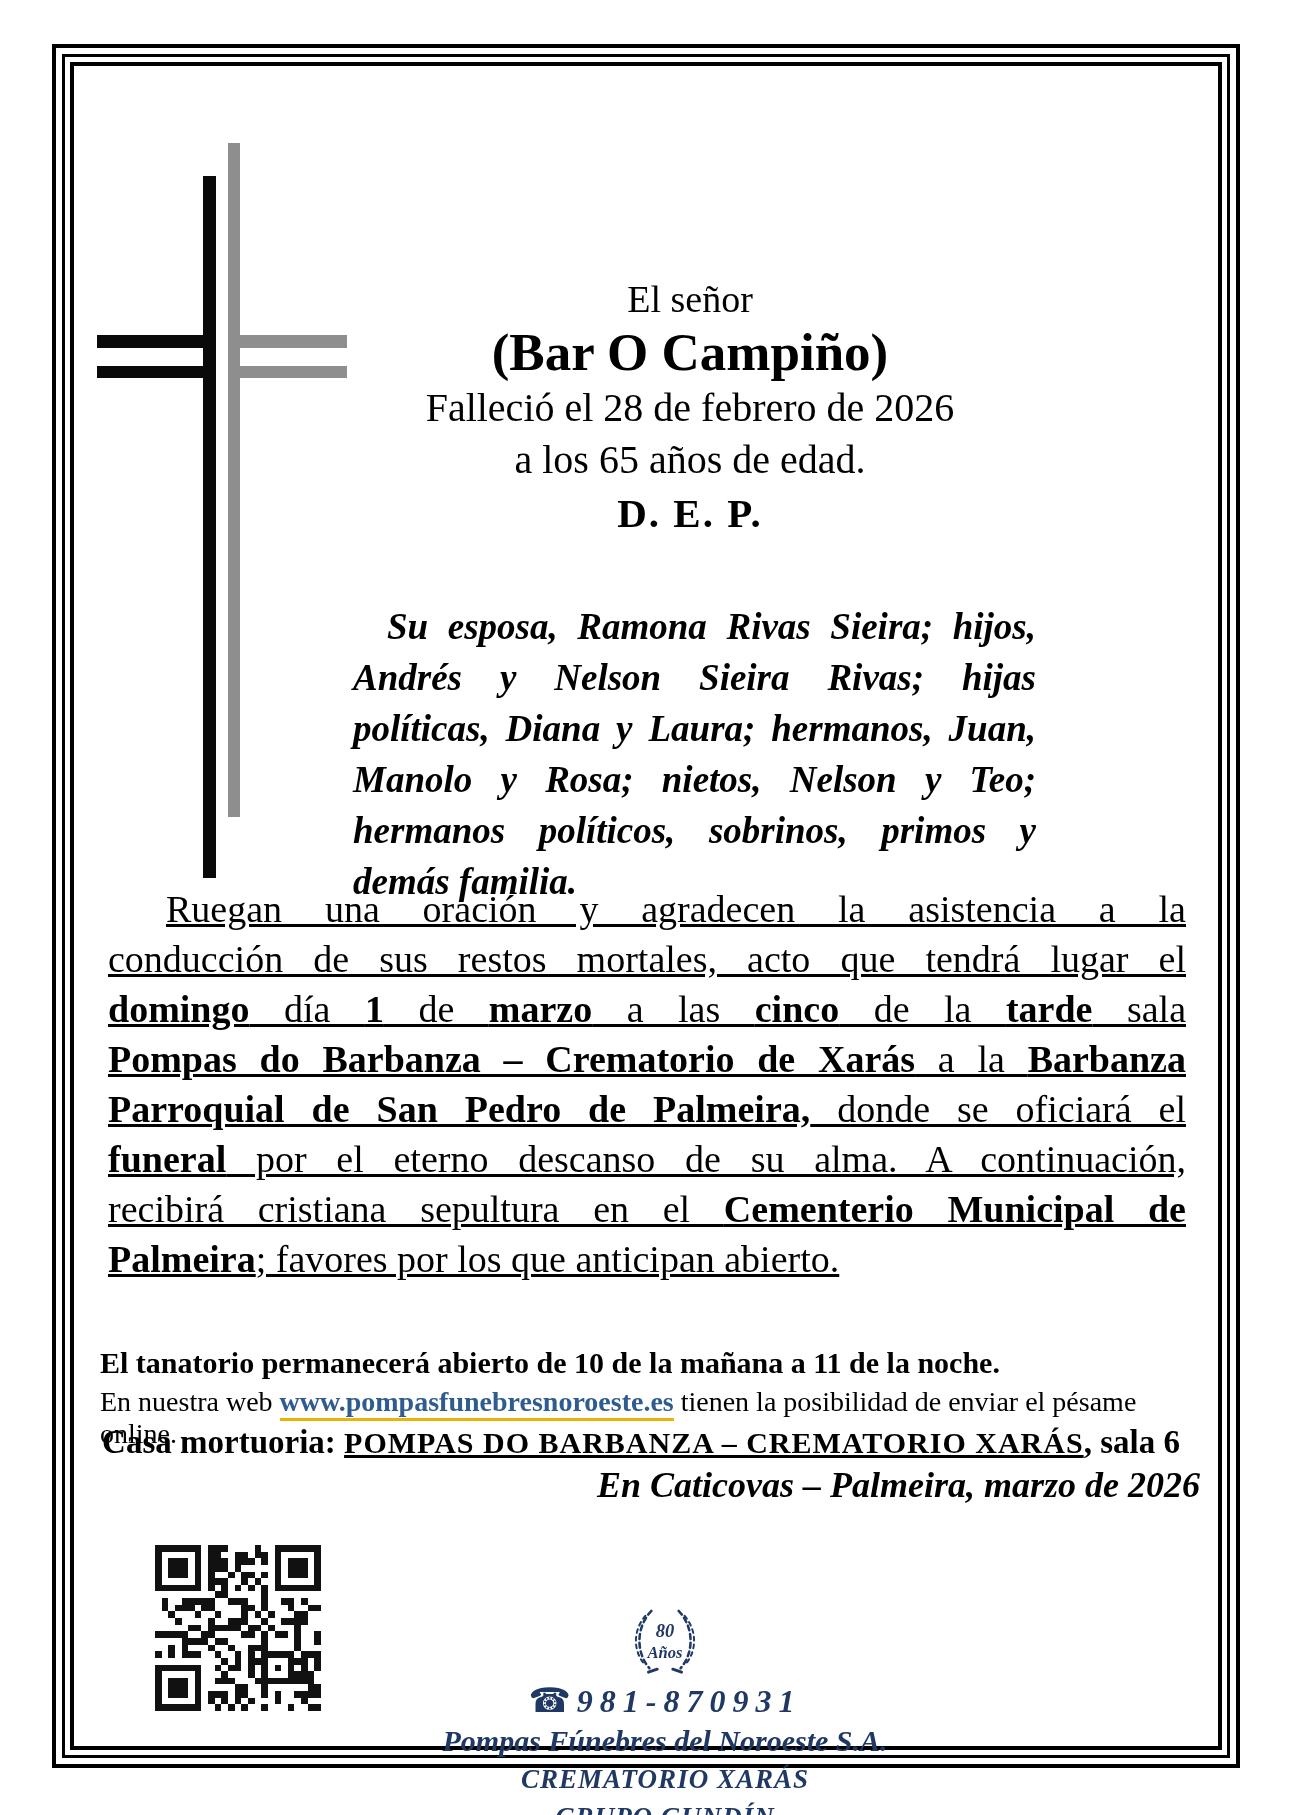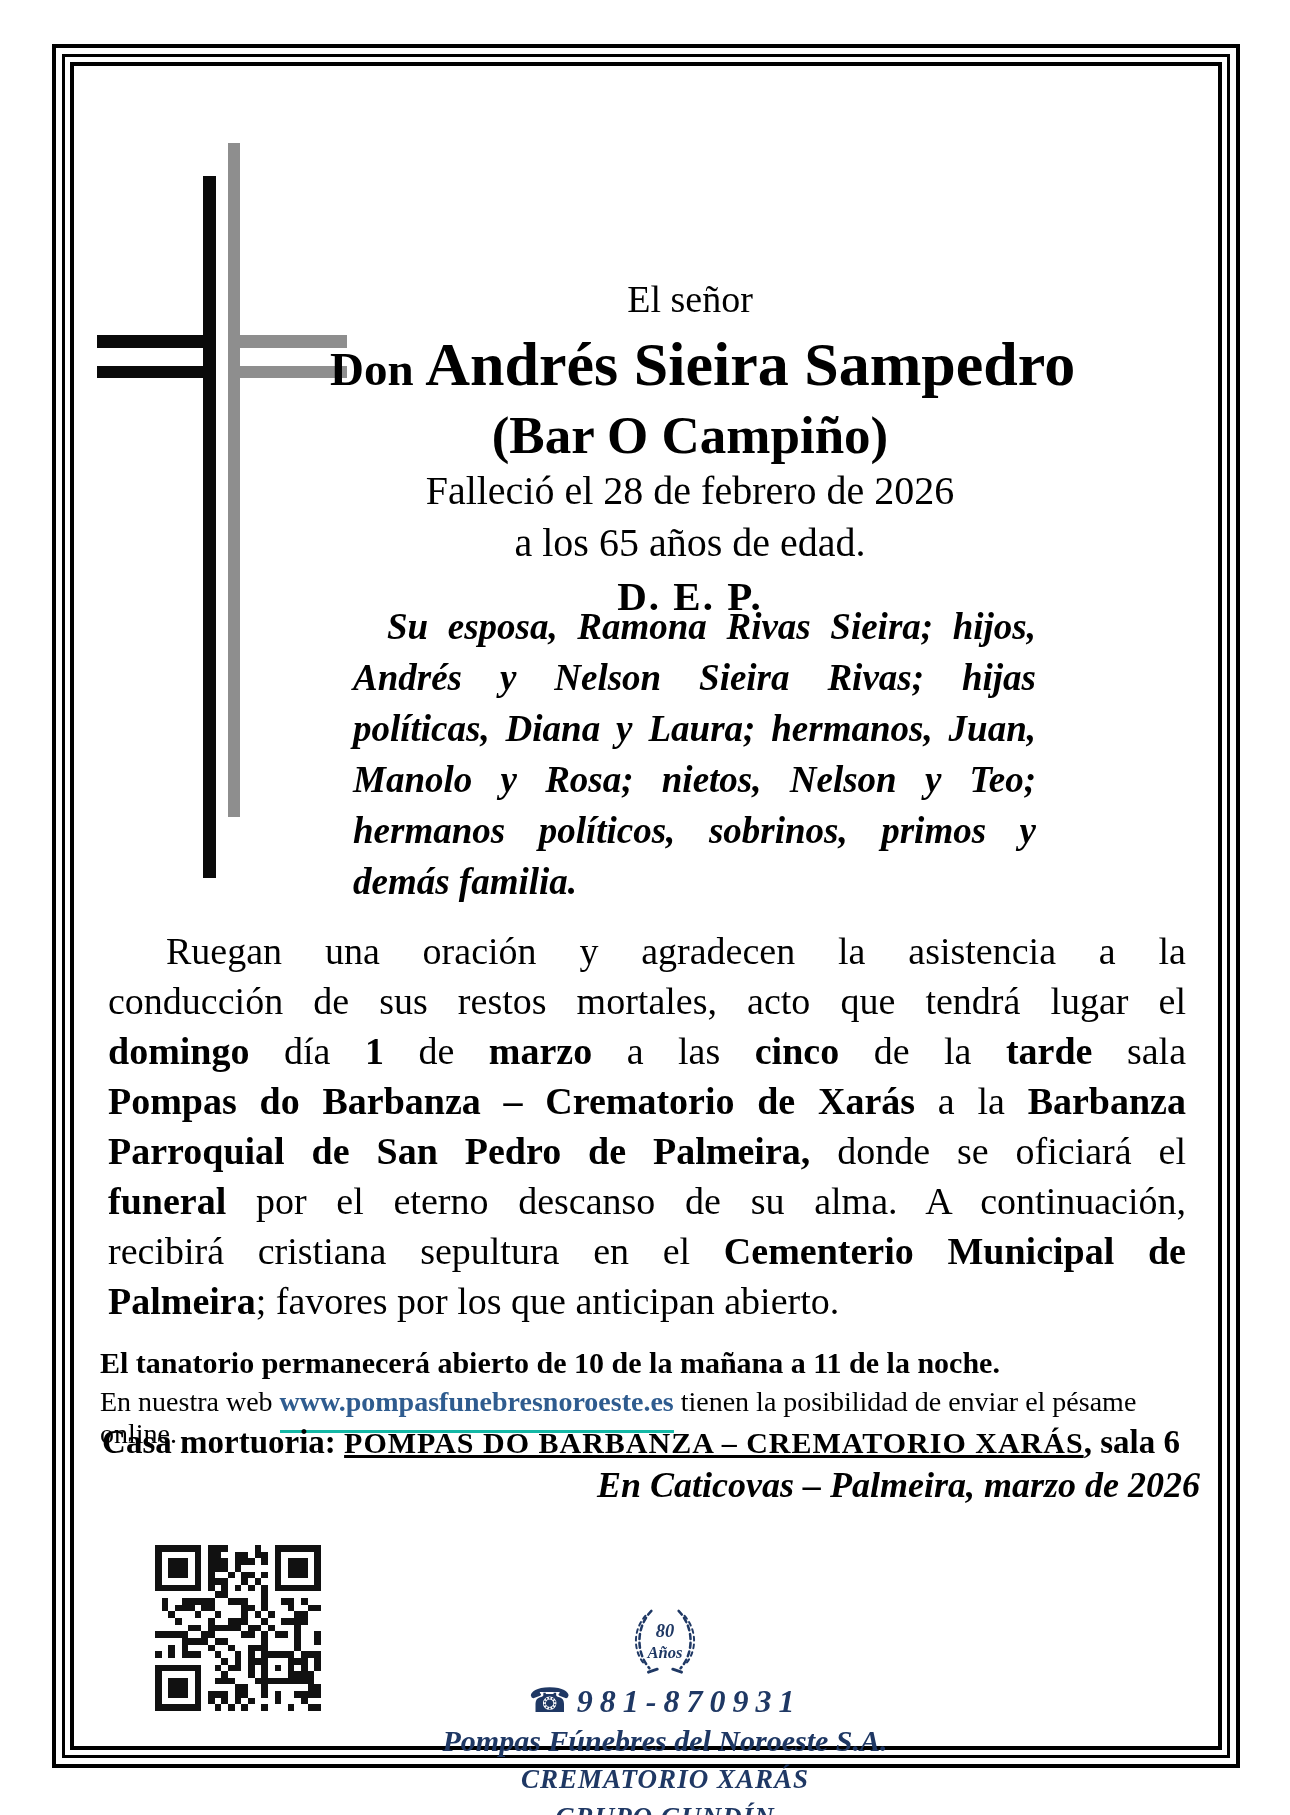--- a/index.html
+++ b/index.html
@@ -25,32 +25,32 @@
   .name-line{font-size:62px;line-height:72px;font-weight:bold;margin-top:6px;white-space:nowrap;}
   .name-prefix{font-size:47px;font-weight:bold;}
   .alias{font-size:53px;line-height:60px;font-weight:bold;}
   .death-line{font-size:40px;line-height:52px;}
   .dep{font-size:41px;line-height:50px;font-weight:bold;letter-spacing:2px;margin-top:2px;}
 
   
   .family{position:absolute;left:353px;top:601px;width:683px;
           font-size:37px;line-height:51px;font-weight:bold;font-style:italic;}
   
-  .announce{position:absolute;left:108px;top:926px;width:1078px;
-            font-size:38px;line-height:50px;}
+  .announce{position:absolute;left:108px;top:884px;width:1078px;
+            font-size:38px;line-height:50px;text-decoration:underline;}
   .jline{text-align:justify;text-align-last:justify;}
   .jline.first{text-indent:58px;}
   .family .jline.first{text-indent:34px;}
   .jline.last{text-align-last:left;}
   .seg-b{font-weight:bold;}
 
   .tanatorio{position:absolute;left:100px;top:1346px;width:1090px;
              font-size:30px;font-weight:bold;}
   .webline{position:absolute;left:100px;top:1386px;width:1090px;font-size:28px;}
-  .weburl{font-weight:bold;color:#2f5c8f;border-bottom:3px solid #14b8a6;padding-bottom:13px;}
+  .weburl{font-weight:bold;color:#2f5c8f;border-bottom:3px solid #eab308;padding-bottom:1px;}
   .casaline{position:absolute;left:75px;top:1424px;width:1132px;text-align:center;font-size:33px;font-weight:bold;}
   .casa-caps{font-size:30px;letter-spacing:1px;text-decoration:underline;}
   .dateline{position:absolute;left:75px;top:1464px;width:1125px;text-align:right;
             font-size:36px;font-weight:bold;font-style:italic;}
 
   
   .qr{position:absolute;left:155px;top:1545px;width:166px;height:166px;}
   .footer{position:absolute;left:365px;top:1604px;width:600px;text-align:center;color:#1f3864;font-style:italic;}
   .badge{display:block;margin:0 auto;}
   .phone-line{font-size:32px;font-weight:bold;letter-spacing:7px;margin-top:2px;white-space:nowrap;}
@@ -74,21 +74,20 @@
     <div class="cross-part cg" style="left:228px;top:143px;width:12px;height:674px;"></div>
     <div class="cross-part cb" style="left:203px;top:176px;width:13px;height:702px;"></div>
     <div class="cross-part cb" style="left:97px;top:335px;width:119px;height:13px;"></div>
     <div class="cross-part cg" style="left:228px;top:335px;width:119px;height:13px;"></div>
     <div class="cross-part cb" style="left:97px;top:366px;width:116px;height:12px;"></div>
     <div class="cross-part cg" style="left:228px;top:366px;width:119px;height:12px;"></div>
   </div>
 
   <div class="header">
     <div class="pre-title">El señor</div>
-    <div class="name-line"><span class="name-prefix">Don </span><span>Andrés Sieira Sampedro</span></div>
     <div class="alias">(Bar O Campiño)</div>
     <div class="death-line">Falleció el 28 de febrero de 2026</div>
     <div class="death-line">a los 65 años de edad.</div>
     <div class="dep">D. E. P.</div>
   </div>
 
   <div class="family">
     <div class="jline first">Su esposa, Ramona Rivas Sieira; hijos,</div>
     <div class="jline">Andrés y Nelson Sieira Rivas; hijas</div>
     <div class="jline">políticas, Diana y Laura; hermanos, Juan,</div>

